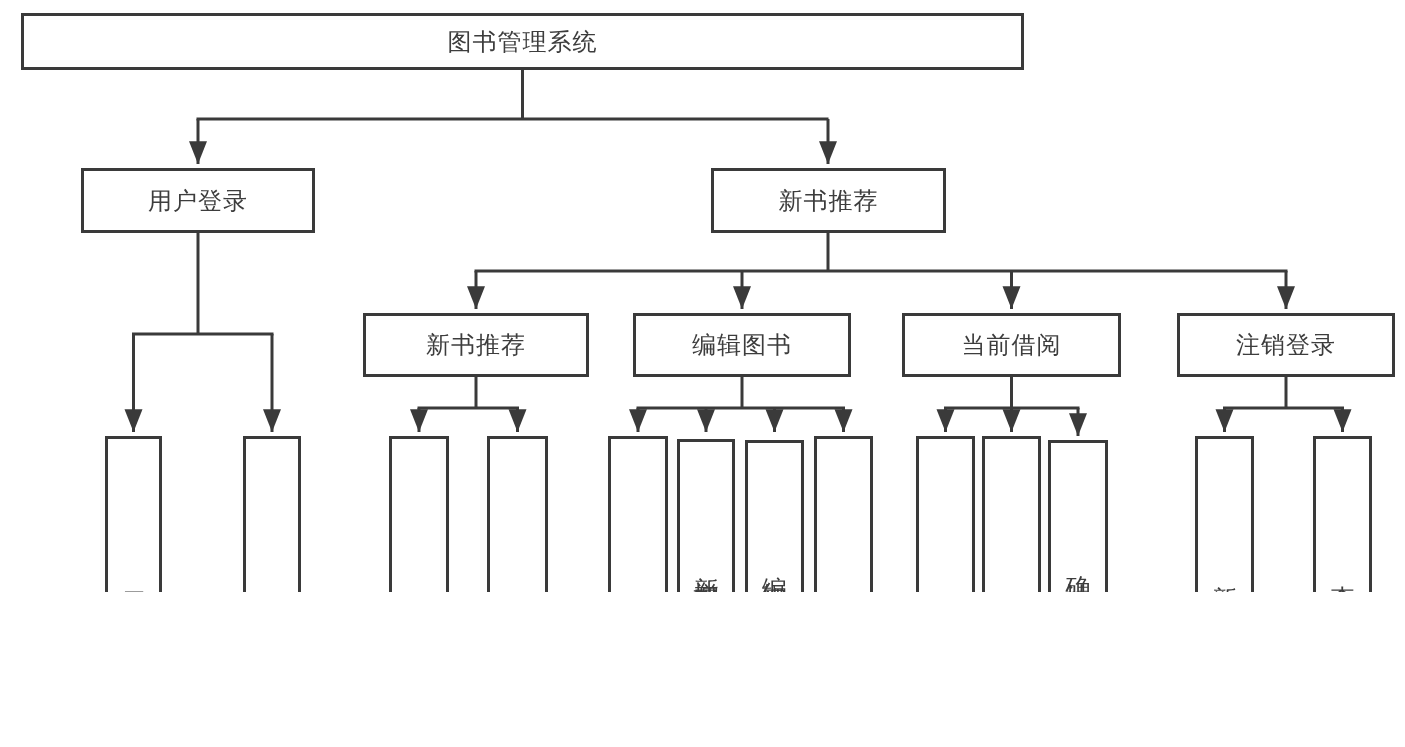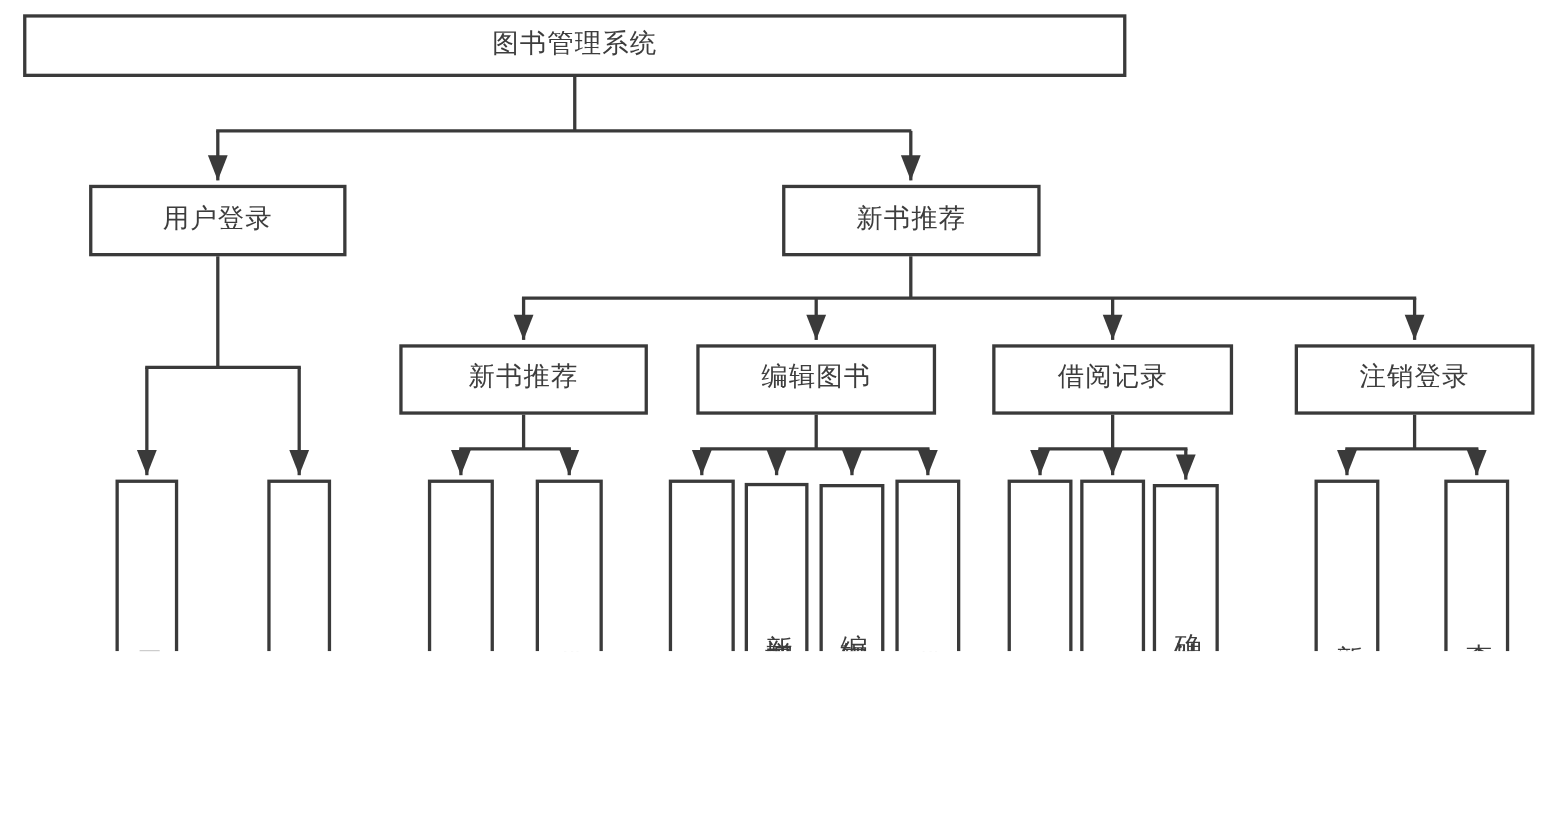--- a/index.html
+++ b/index.html
@@ -6,21 +6,21 @@
     --line:#3a3a3a;
     --text:#3d3d3d;
     --watermark:#c2c2c2;
   }
   html,body{margin:0;padding:0;background:#ffffff;}
   .stage{
     position:relative;
     width:1405px;height:592px;
     background:#ffffff;
     overflow:hidden;
-    font-family:Liberation Mono, monospace;
+    font-family:Liberation Serif, serif;
   }
   .connectors{
     position:absolute;left:0;top:0;width:1405px;height:747px;
     z-index:0;pointer-events:none;
   }
   .connectors path{stroke:var(--line);stroke-width:3;fill:none;}
   .connectors marker path{fill:var(--line);stroke:none;}
   .node{
     position:absolute;
     border:3px solid var(--line);
@@ -131,21 +131,21 @@
     <span class="lbl">新书推荐</span>
   </div>
 
   <div class="node" style="left:363px;top:313px;width:226px;height:64px">
     <span class="lbl">新书推荐</span>
   </div>
   <div class="node" style="left:633px;top:313px;width:218px;height:64px">
     <span class="lbl">编辑图书</span>
   </div>
   <div class="node" style="left:902px;top:313px;width:219px;height:64px">
-    <span class="lbl">借阅记录</span>
+    <span class="lbl">当前借阅</span>
   </div>
   <div class="node" style="left:1177px;top:313px;width:218px;height:64px">
     <span class="lbl">注销登录</span>
   </div>
 
   <div class="leaf" style="left:105px;top:436px;width:57px;height:299px">
     <span class="vlbl">用户登录</span>
   </div>
   <div class="leaf" style="left:243px;top:436px;width:58px;height:299px">
     <span class="vlbl">注销登录</span>

